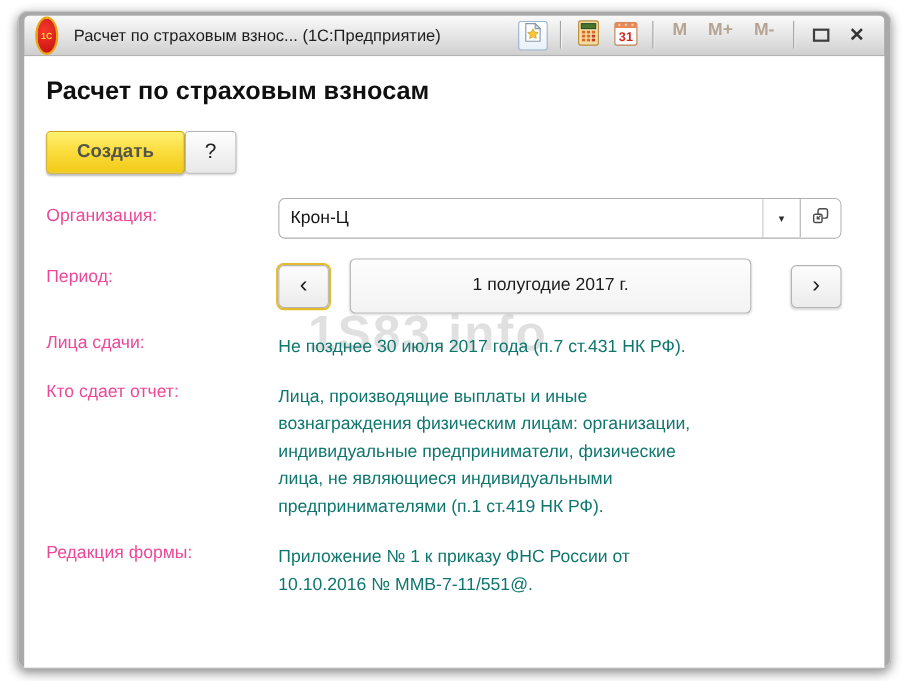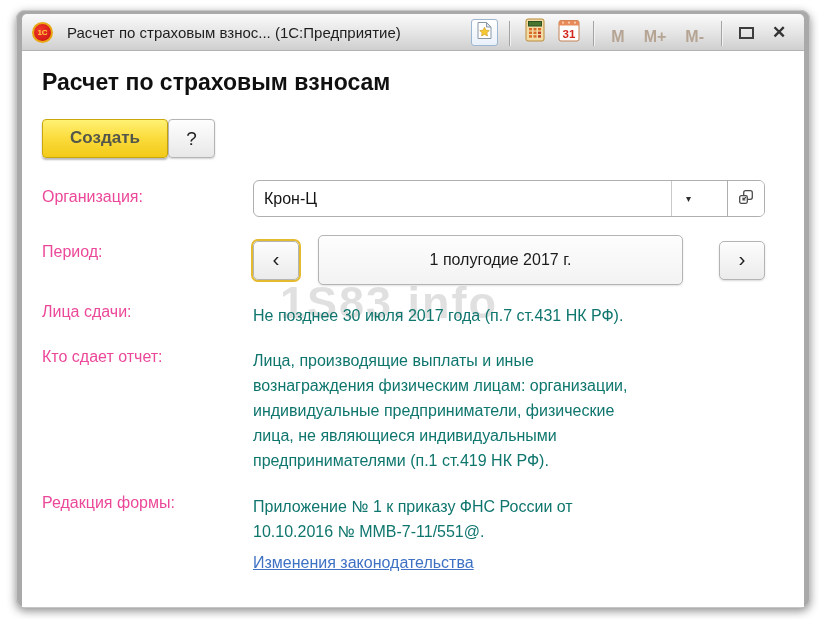--- a/index.html
+++ b/index.html
@@ -14,27 +14,27 @@
     box-shadow:0 3px 10px rgba(0,0,0,0.45), inset 0 0 0 1px #c6c6c6;
   }
   
   .titlebar {
     height:37px; display:flex; align-items:center; gap:6px;
     background:linear-gradient(#fafafa, #e4e4e4 55%, #cfcfcf);
     border-radius:5px 5px 0 0; padding:0 12px 0 10px;
     border-bottom:1px solid #b2b2b2;
   }
   .app-logo {
-    width:21px; height:21px; border-radius:50%; flex:none;
+    width:21px; height:35px; border-radius:50%; flex:none;
     background:radial-gradient(circle at 38% 35%, #f4392b, #c50f0f);
     border:2px solid #e9a714; color:#ffd23e; font-size:8px; font-weight:bold;
     display:flex; align-items:center; justify-content:center;
   }
   .win-title { font-size:15px; color:#1e1e1e; white-space:nowrap; margin:0 10px 0 8px; }
-  .tb-icons { display:flex; align-items:flex-end; margin-left:auto; gap:7px;padding-left:35px; }
+  .tb-icons { display:flex; align-items:flex-start; margin-left:auto; gap:7px;padding-left:35px; }
   .icon-btn {
     width:27px; height:27px; display:flex; align-items:center; justify-content:center;
     border:1px solid #9db6d2; border-radius:3px;
     background:linear-gradient(#ffffff,#e9f1f9); cursor:default;
   }
   .icon-plain { width:27px; height:27px; display:flex; align-items:center; justify-content:center; }
   .tb-sep { width:1px; height:25px; background:#a3a3a3; box-shadow:1px 0 0 #f2f2f2; margin:0 4px; }
   .mem-btn { color:#b5a493; font-size:16px; font-weight:bold; padding:0 6px; cursor:default; }
   .maxi-glyph { width:15px; height:12px; border:2px solid #3d3d3d; display:inline-block; }
   .win-btn { width:26px; height:26px; display:flex; align-items:center; justify-content:center; }
@@ -60,21 +60,21 @@
     border-radius:4px; box-shadow:0 1px 2px rgba(0,0,0,0.18); cursor:pointer;
   }
   .form { position:relative; z-index:1; margin-top:22px; }
   .frow { display:flex; align-items:flex-start; margin-bottom:18px; }
   .flabel { width:211px; flex:none; font-size:16px; color:#ec4899; }
   .flabel.pad { padding-top:8px; }
   .fvalue-text { font-size:16px; color:#0f766e; line-height:25px; max-width:480px; white-space:pre-line; }
   
   .field-combo {
     display:flex; width:512px; height:37px; background:#fff;
-    border:1px solid #afafaf; border-radius:6px; overflow:hidden;gap:22px;
+    border:1px solid #afafaf; border-radius:6px; overflow:hidden;
   }
   .combo-input {
     flex:1; border:none; outline:none; font-family:inherit; font-size:16px;
     color:#141414; padding:0 10px; background:transparent;
   }
   .combo-arrow {
     width:34px; flex:none; border-left:1px solid #c9c9c9; display:flex;
     align-items:center; justify-content:center; color:#2e2e2e; font-size:10px; cursor:pointer;
   }
   .combo-open {
@@ -238,17 +238,16 @@
       </div>
 
       
       <div class="frow" style="margin-bottom:0;">
         <div class="flabel">Редакция формы:</div>
         <div class="fvalue-text">Приложение № 1 к приказу ФНС России от
 10.10.2016 № ММВ-7-11/551@.</div>
       </div>
 
       
-      <a class="law-link">Изменения законодательства</a>
 
     </div>
   </div>
 </div>
 
 </body></html>

